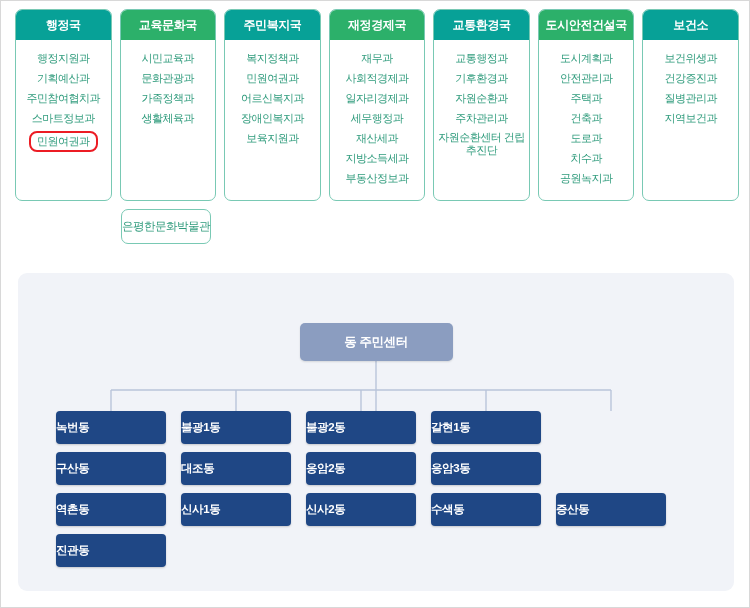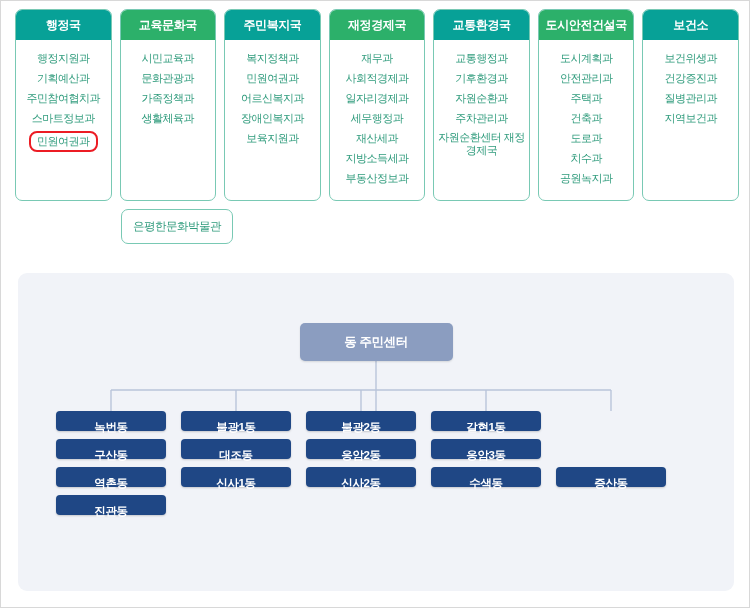--- a/index.html
+++ b/index.html
@@ -78,21 +78,21 @@
 
   
   #museum-row {
     padding: 8px 0 0 120px;
   }
   .museum-box {
     display: inline-block;
     border: 1px solid #79c9b4;
     border-radius: 7px;
     background: #ffffff;
-    padding: 9px 11px;
+    padding: 9px 0;
     font-size: 11.5px;
     color: #2f9b7c;
     letter-spacing: -0.5px;
     white-space: nowrap;
   }
 
   
   #dong-panel {
     position: absolute;
     left: 17px;
@@ -145,29 +145,29 @@
     display: flex;
     flex-direction: column;
     gap: 8px;
   }
   .dong-row {
     display: flex;
     gap: 15px;
   }
   .dong-box {
     width: 110px;
-    height: 20px;
+    height: 33px;
     line-height: 33px;
     background: #1f4785;
     color: #ffffff;
     font-size: 11.5px;
     font-weight: bold;
     letter-spacing: -0.4px;
     border-radius: 4px;
-    text-align: center;
+    text-align: left;
     box-shadow: 0 1px 2px rgba(0,0,0,0.18);
   }
 </style>
 </head>
 <body>
 
 <div id="bureau-row">
     <div class="bureau-card">
       <div class="bureau-head teal">행정국</div>
       <div class="bureau-body">
@@ -209,21 +209,21 @@
         <div class="dept">부동산정보과</div>
       </div>
     </div>
     <div class="bureau-card">
       <div class="bureau-head teal">교통환경국</div>
       <div class="bureau-body">
         <div class="dept">교통행정과</div>
         <div class="dept">기후환경과</div>
         <div class="dept">자원순환과</div>
         <div class="dept">주차관리과</div>
-        <div class="dept two-line">자원순환센터 재정경제국</div>
+        <div class="dept two-line">자원순환센터 건립추진단</div>
       </div>
     </div>
     <div class="bureau-card">
       <div class="bureau-head green">도시안전건설국</div>
       <div class="bureau-body">
         <div class="dept">도시계획과</div>
         <div class="dept">안전관리과</div>
         <div class="dept">주택과</div>
         <div class="dept">건축과</div>
         <div class="dept">도로과</div>

